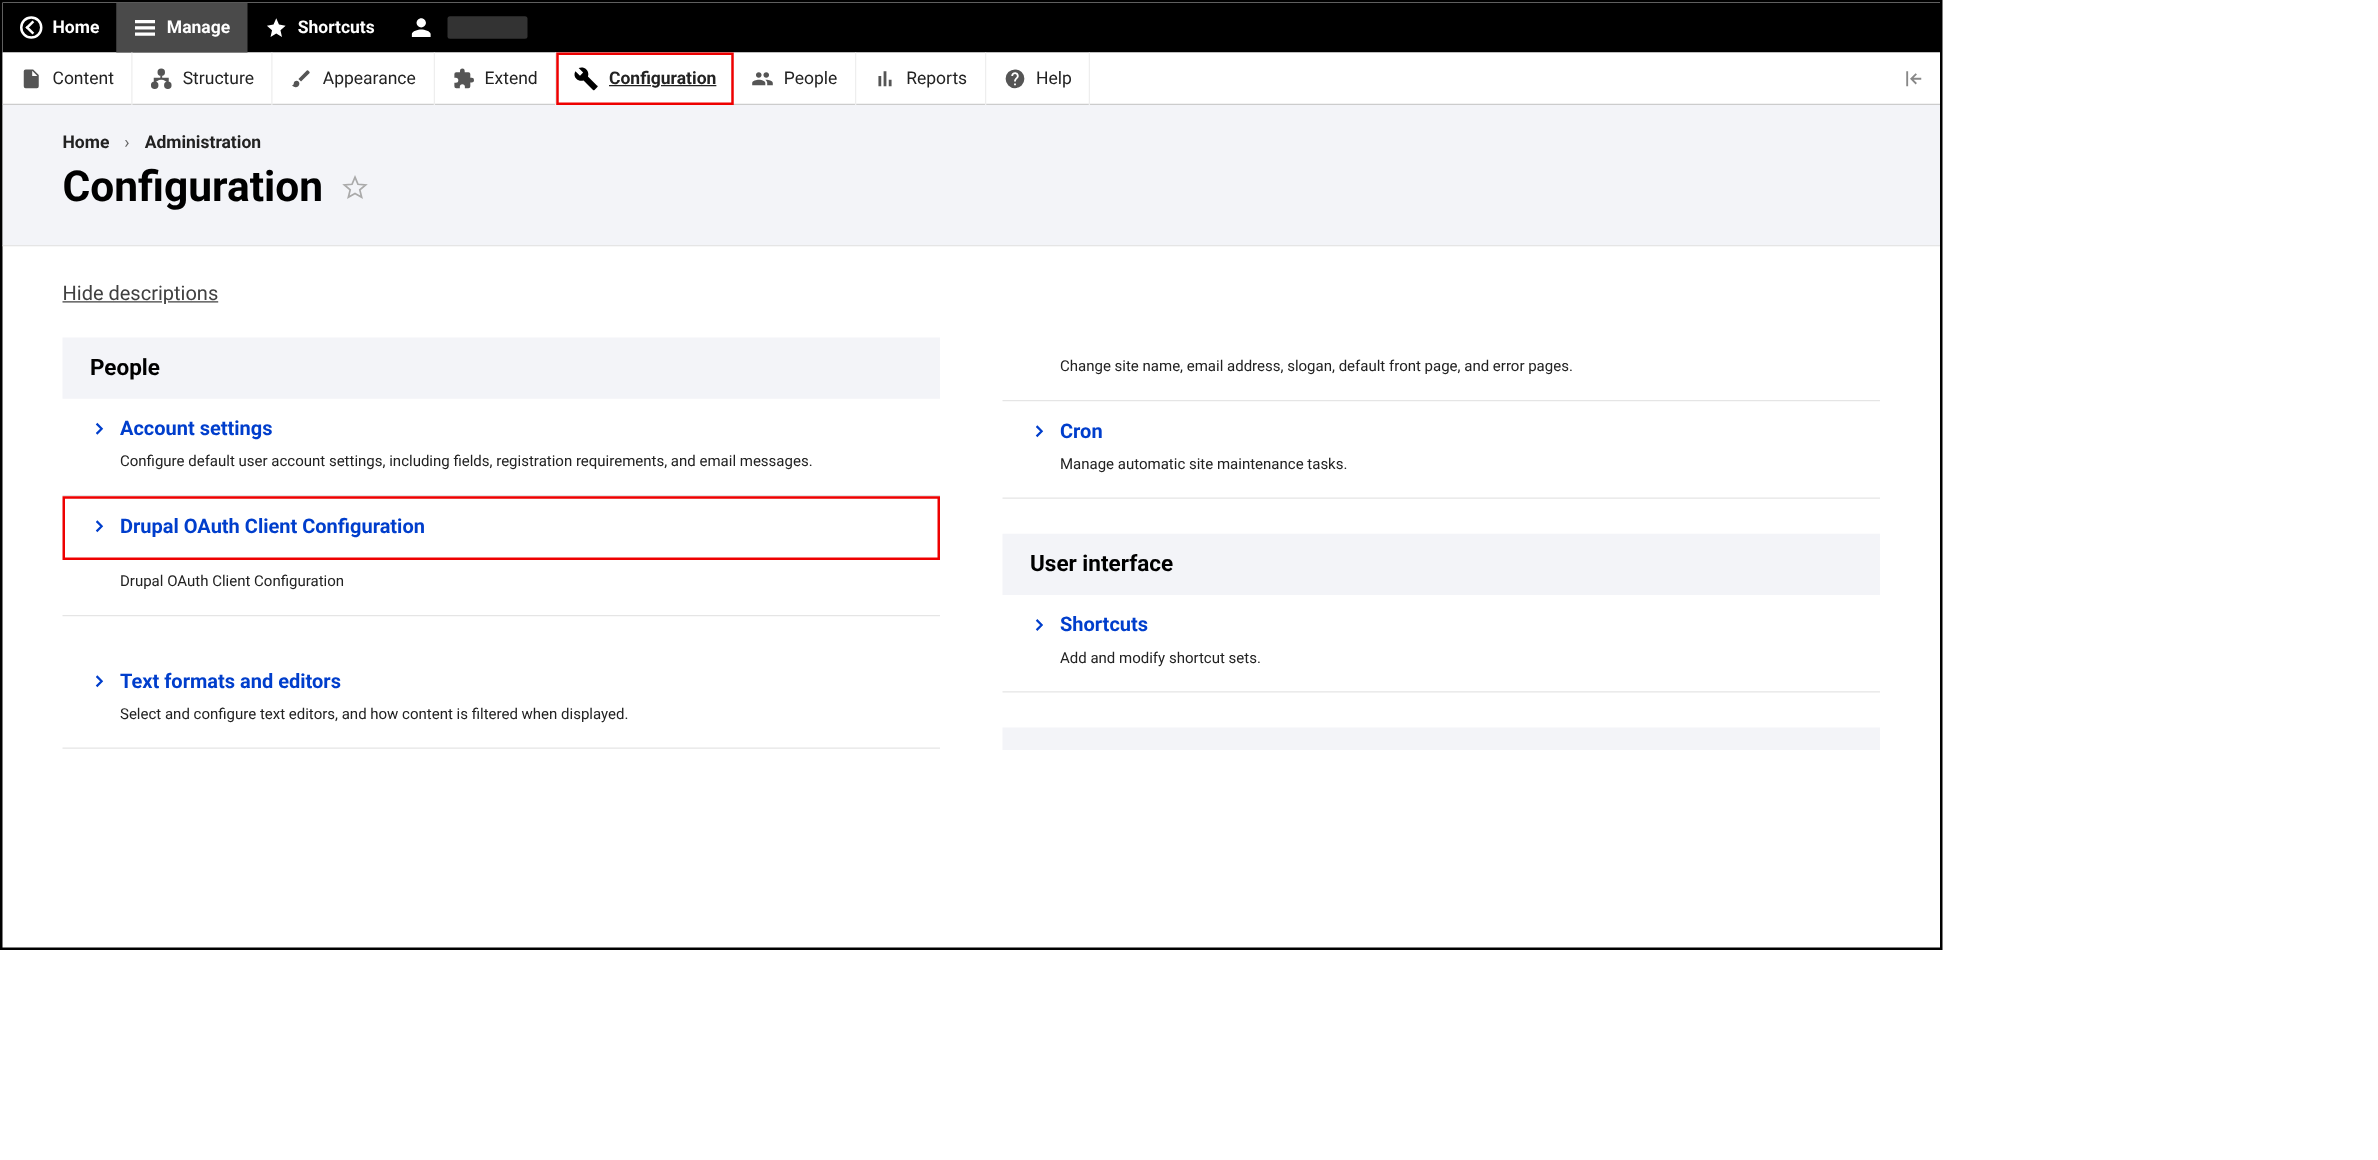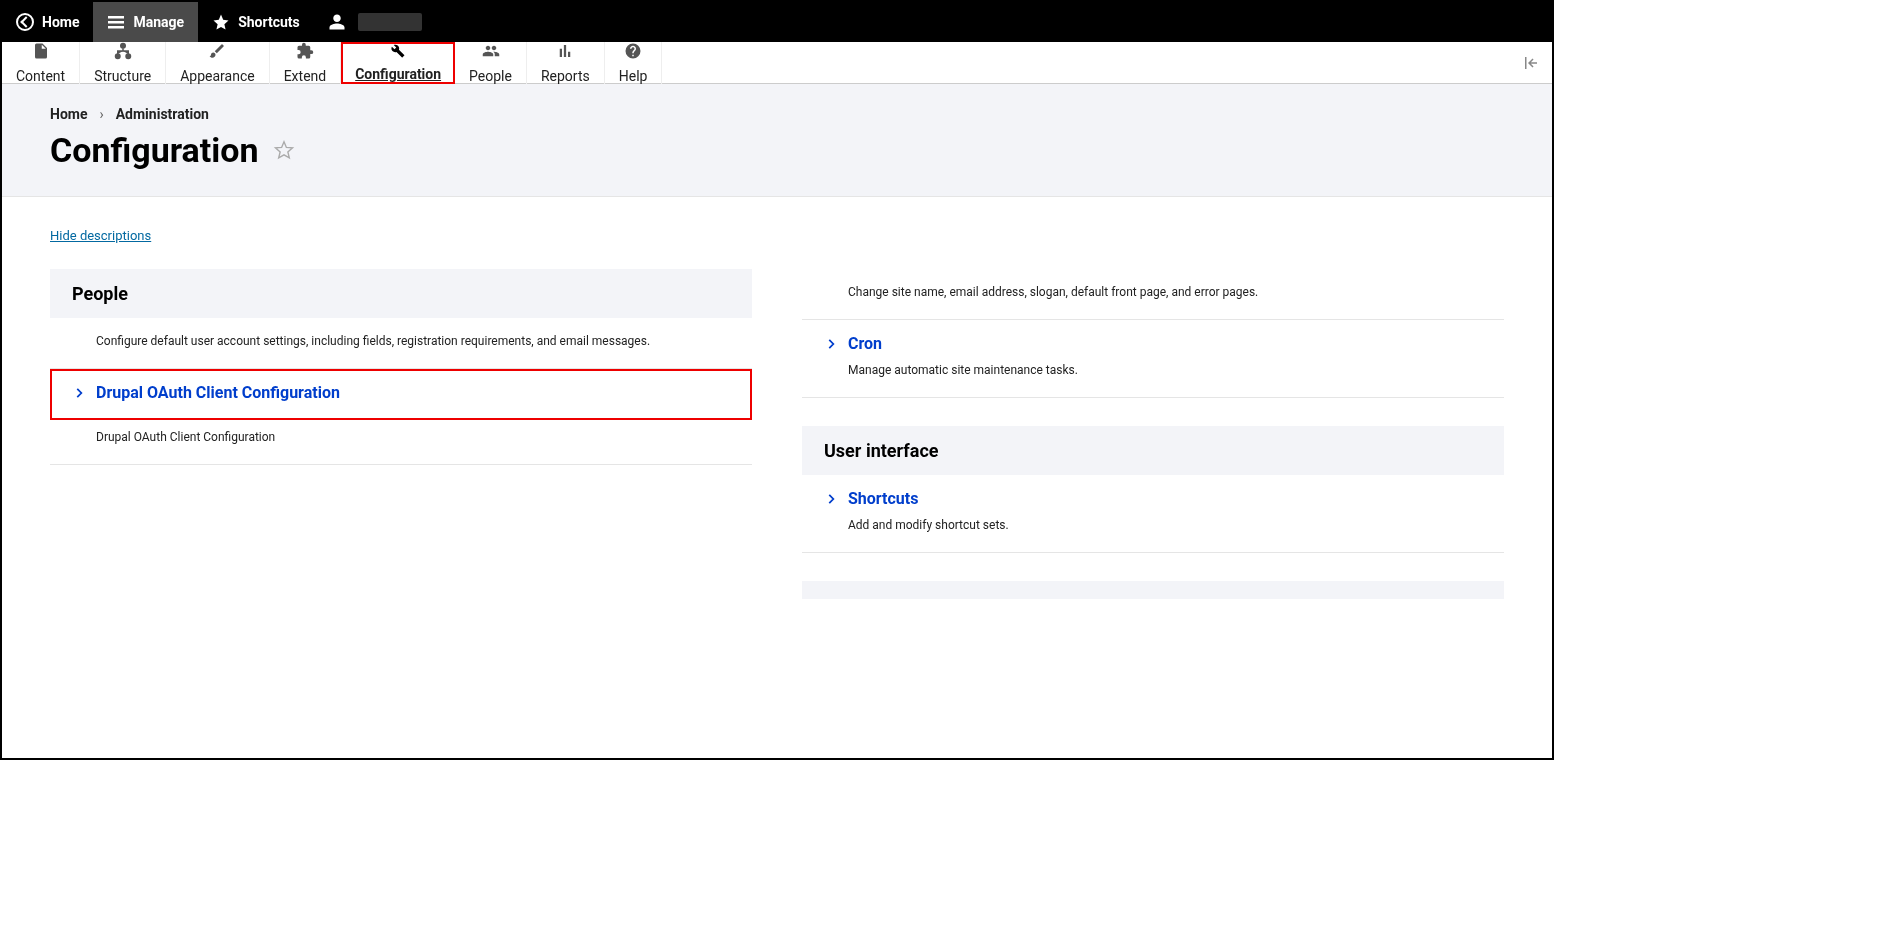--- a/index.html
+++ b/index.html
@@ -8,37 +8,37 @@
 
 .toolbar-top { background: #000; height: 40px; display: flex; align-items: center; color: #fff; font-size: 14px; font-weight: bold; }
 .toolbar-top .item { display: flex; align-items: center; padding: 0 14px; height: 40px; cursor: pointer; gap: 8px; }
 .toolbar-top .item.active { background: #4a4a4a; text-align: center; }
 .toolbar-top .user-name { background: #333; padding: 2px 32px; border-radius: 2px; margin-left: 4px; height: 18px; }
 .back-circle { width: 18px; height: 18px; border: 2px solid #fff; border-radius: 50%; display: flex; align-items: center; justify-content: center; }
 .back-circle::before { content: ''; width: 6px; height: 6px; border-left: 2px solid #fff; border-bottom: 2px solid #fff; transform: rotate(45deg); margin-left: 2px; }
 
 
 .admin-menu { background: #fff; height: 42px; display: flex; align-items: center; border-bottom: 1px solid #ccc; box-shadow: 0 1px 3px rgba(0,0,0,0.08); }
-.admin-menu .menu-item { display: flex; align-items: center; padding: 0 14px; height: 42px; gap: 8px; cursor: pointer; font-size: 14px; color: #222; border-right: 1px solid #eee; flex-direction: column; }
+.admin-menu .menu-item { display: flex; align-items: center; padding: 0 14px; height: 42px; gap: 8px; cursor: pointer; font-size: 14px; color: #222; border-right: 1px solid #eee; }
 .admin-menu .menu-item.highlighted { border: 2px solid #e00; padding: 0 12px; }
 .admin-menu .menu-item.highlighted .label { text-decoration: underline; font-weight: bold; }
 .admin-menu .spacer { flex: 1; }
 .admin-menu .collapse { padding: 0 12px; cursor: pointer; color: #888; }
 
 
 .header-area { background: #f3f4f8; padding: 22px 48px 26px; border-bottom: 1px solid #e5e5e5; }
 .breadcrumb { font-size: 14px; display: flex; align-items: center; gap: 12px; margin-bottom: 8px; }
 .breadcrumb a { color: #222; font-weight: bold; text-decoration: none; }
 .breadcrumb .sep { color: #666; }
 .page-title { font-size: 34px; font-weight: bold; display: flex; align-items: center; gap: 14px; }
 .star-outline { width: 22px; height: 22px; color: #aaa; }
 
 
 .body-area { padding: 28px 48px; }
-.hide-desc { color: #0369a1; text-decoration: underline; font-size: 13px; cursor: pointer; display: inline-block; margin-bottom: 26px; }
+.hide-desc { color: #404040; text-decoration: underline; font-size: 16px; cursor: pointer; display: inline-block; margin-bottom: 26px; }
 .columns { display: flex; gap: 50px; }
 .col { flex: 1; max-width: 710px; }
 
 .panel { margin-bottom: 28px; }
 .panel-header { background: #f3f4f8; padding: 14px 22px; font-size: 18px; font-weight: bold; }
 .panel-item { padding: 14px 22px 18px; border-bottom: 1px solid #e5e5e5; }
 .panel-item-title { display: flex; align-items: center; gap: 10px; color: #003ecc; font-weight: bold; font-size: 16px; cursor: pointer; margin-bottom: 8px; }
 .panel-item-desc { color: #222; font-size: 12px; line-height: 1.5; padding-left: 24px; }
 .panel-item.highlighted { border: 2px solid #e00; padding: 12px 20px 16px; }
 .panel-item.highlighted + .desc-wrap { padding: 8px 22px 18px; border-bottom: 1px solid #e5e5e5; }
@@ -154,36 +154,51 @@
 <div class="body-area">
   <a class="hide-desc">Hide descriptions</a>
 
   <div class="columns">
 
     <div class="col">
 
       <div class="panel">
         <div class="panel-header">People</div>
         <div class="panel-item">
+          <div class="panel-item-title">
+            <svg class="chevron" viewBox="0 0 24 24">
+                <path fill="none" stroke="#003ecc" stroke-width="3" d="M9 5l7 7-7 7"></path>
+              </svg>
+            <span>Account settings</span>
+          </div>
           <div class="panel-item-desc">Configure default user account settings, including fields, registration requirements, and email messages.</div>
         </div>
         <div class="panel-item highlighted">
           <div class="panel-item-title" style="margin-bottom:0">
             <svg class="chevron" viewBox="0 0 24 24">
                 <path fill="none" stroke="#003ecc" stroke-width="3" d="M9 5l7 7-7 7"></path>
               </svg>
             <span>Drupal OAuth Client Configuration</span>
           </div>
         </div>
         <div class="desc-wrap">
           <div class="panel-item-desc">Drupal OAuth Client Configuration</div>
         </div>
       </div>
 
       <div class="panel">
+        <div class="panel-item">
+          <div class="panel-item-title">
+            <svg class="chevron" viewBox="0 0 24 24">
+                <path fill="none" stroke="#003ecc" stroke-width="3" d="M9 5l7 7-7 7"></path>
+              </svg>
+            <span>Text formats and editors</span>
+          </div>
+          <div class="panel-item-desc">Select and configure text editors, and how content is filtered when displayed.</div>
+        </div>
       </div>
 
     </div>
 
     <div class="col">
 
       <div class="panel">
         <div class="panel-item">
           <div class="panel-item-desc">Change site name, email address, slogan, default front page, and error pages.</div>
         </div>

